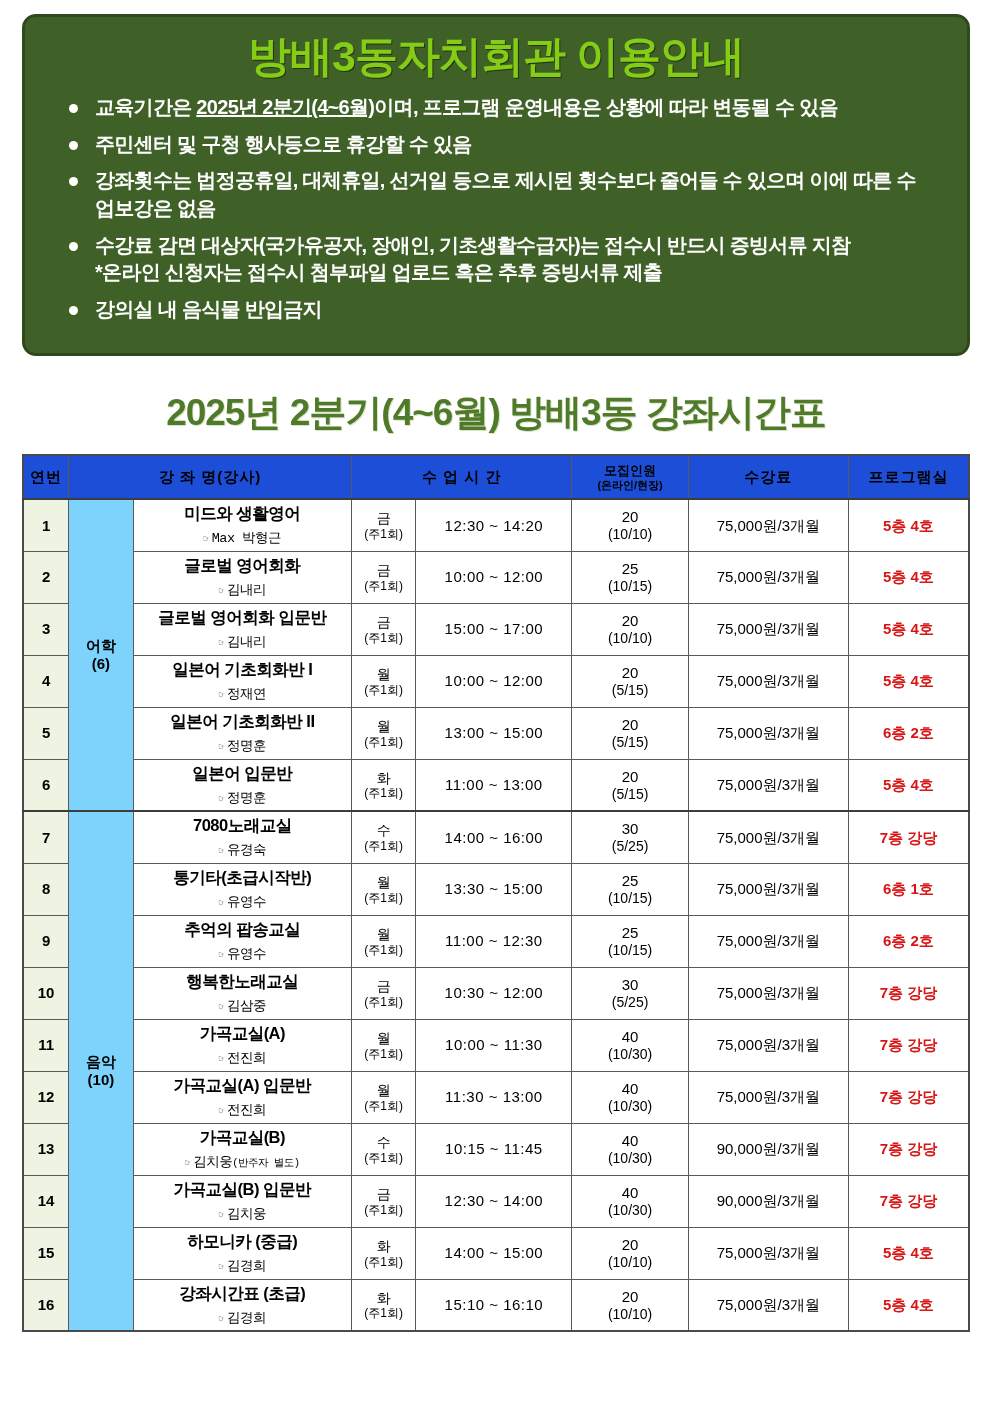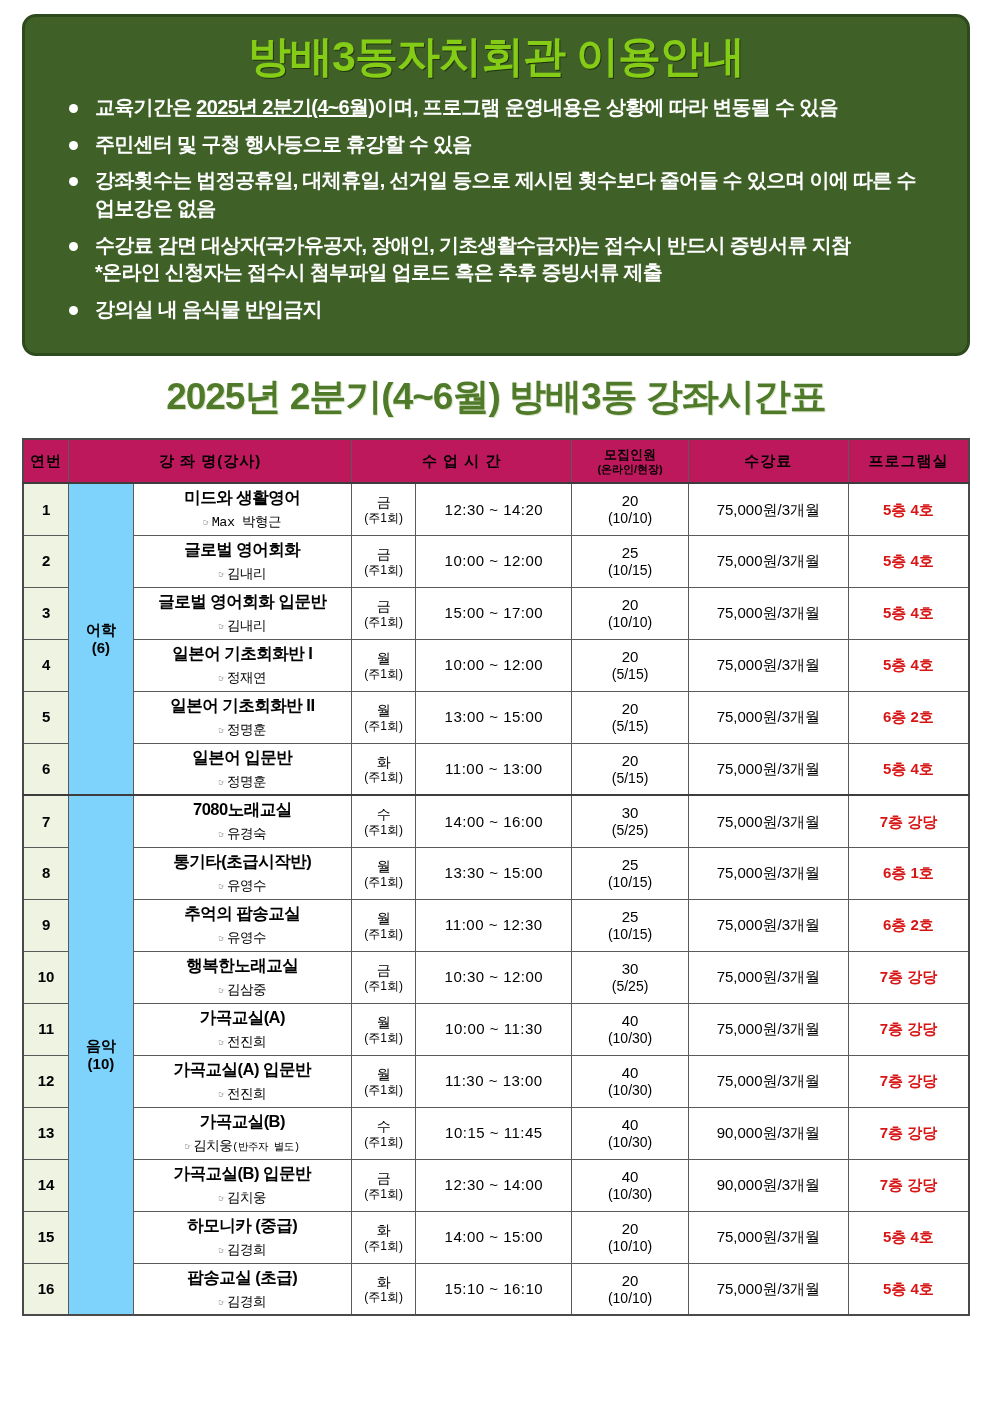--- a/index.html
+++ b/index.html
@@ -58,41 +58,41 @@
   .u { text-decoration: underline; }
   .sub-note { display:block; font-weight: bold; }
 
   
   .sched-title {
     text-align: center;
     font-size: 37px;
     font-weight: bold;
     color: #4f7a2a;
     letter-spacing: -1px;
-    margin: 16px 0 16px 0;
+    margin: 32px 0 16px 0;
     text-shadow: 1px 1px 0 #d9e3c6;
   }
 
   
   table.schedule {
     border-collapse: collapse;
     width: 100%;
     table-layout: fixed;
     border: 2px solid #4a4a4a;
   }
   table.schedule th, table.schedule td {
     border: 1px solid #5a5a5a;
     text-align: center;
     vertical-align: middle;
     font-size: 15px;
     padding: 2px 1px;
     line-height: 1.2;
   }
   thead th {
-    background: #be185d;
+    background: #1d4ed8;
     font-weight: bold;
     font-size: 17px;
     letter-spacing: 1px;
     height: 44px;
   }
   thead th.small {
     font-size: 13px;
     letter-spacing: 0;
     line-height: 1.15;
   }
@@ -442,21 +442,21 @@
           <td class="cap">
             <div>20</div>
             <div class="sub">(10/10)</div>
           </td>
           <td class="fee">75,000원/3개월</td>
           <td class="room">5층 4호</td>
         </tr>
         <tr class="row-h">
           <td class="no">16</td>
           <td class="name">
-            <div class="course-name">팝송교실 (초급)</div>
+            <div class="course-name">강좌시간표 (초급)</div>
             <div class="teacher"><span class="hand">☞</span>김경희</div>
           </td>
           <td class="day">
             <div class="d">화</div>
             <div class="w">(주1회)</div>
           </td>
           <td class="time">15:10  ~  16:10</td>
           <td class="cap">
             <div>20</div>
             <div class="sub">(10/10)</div>

